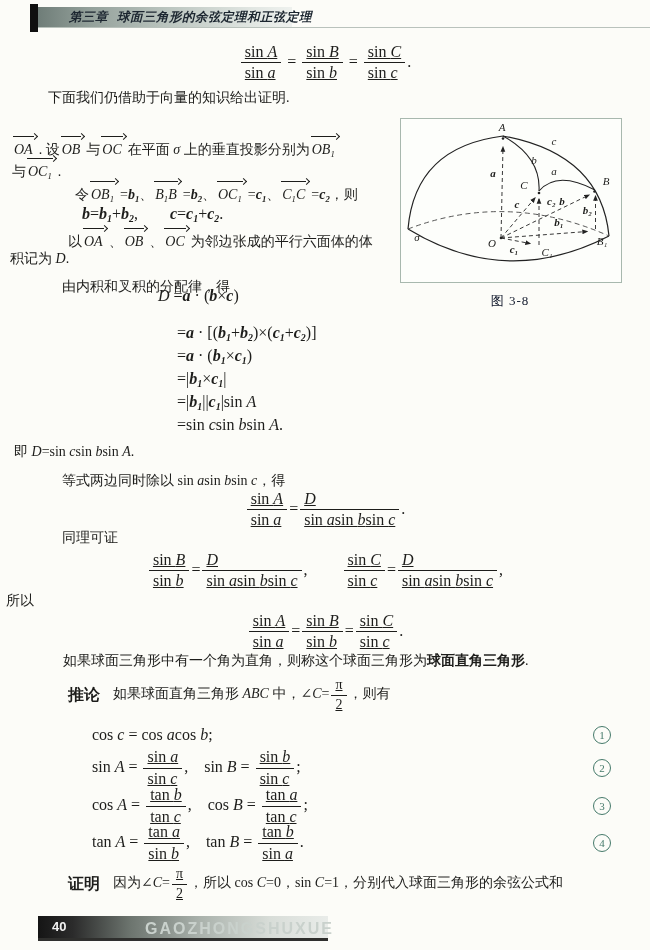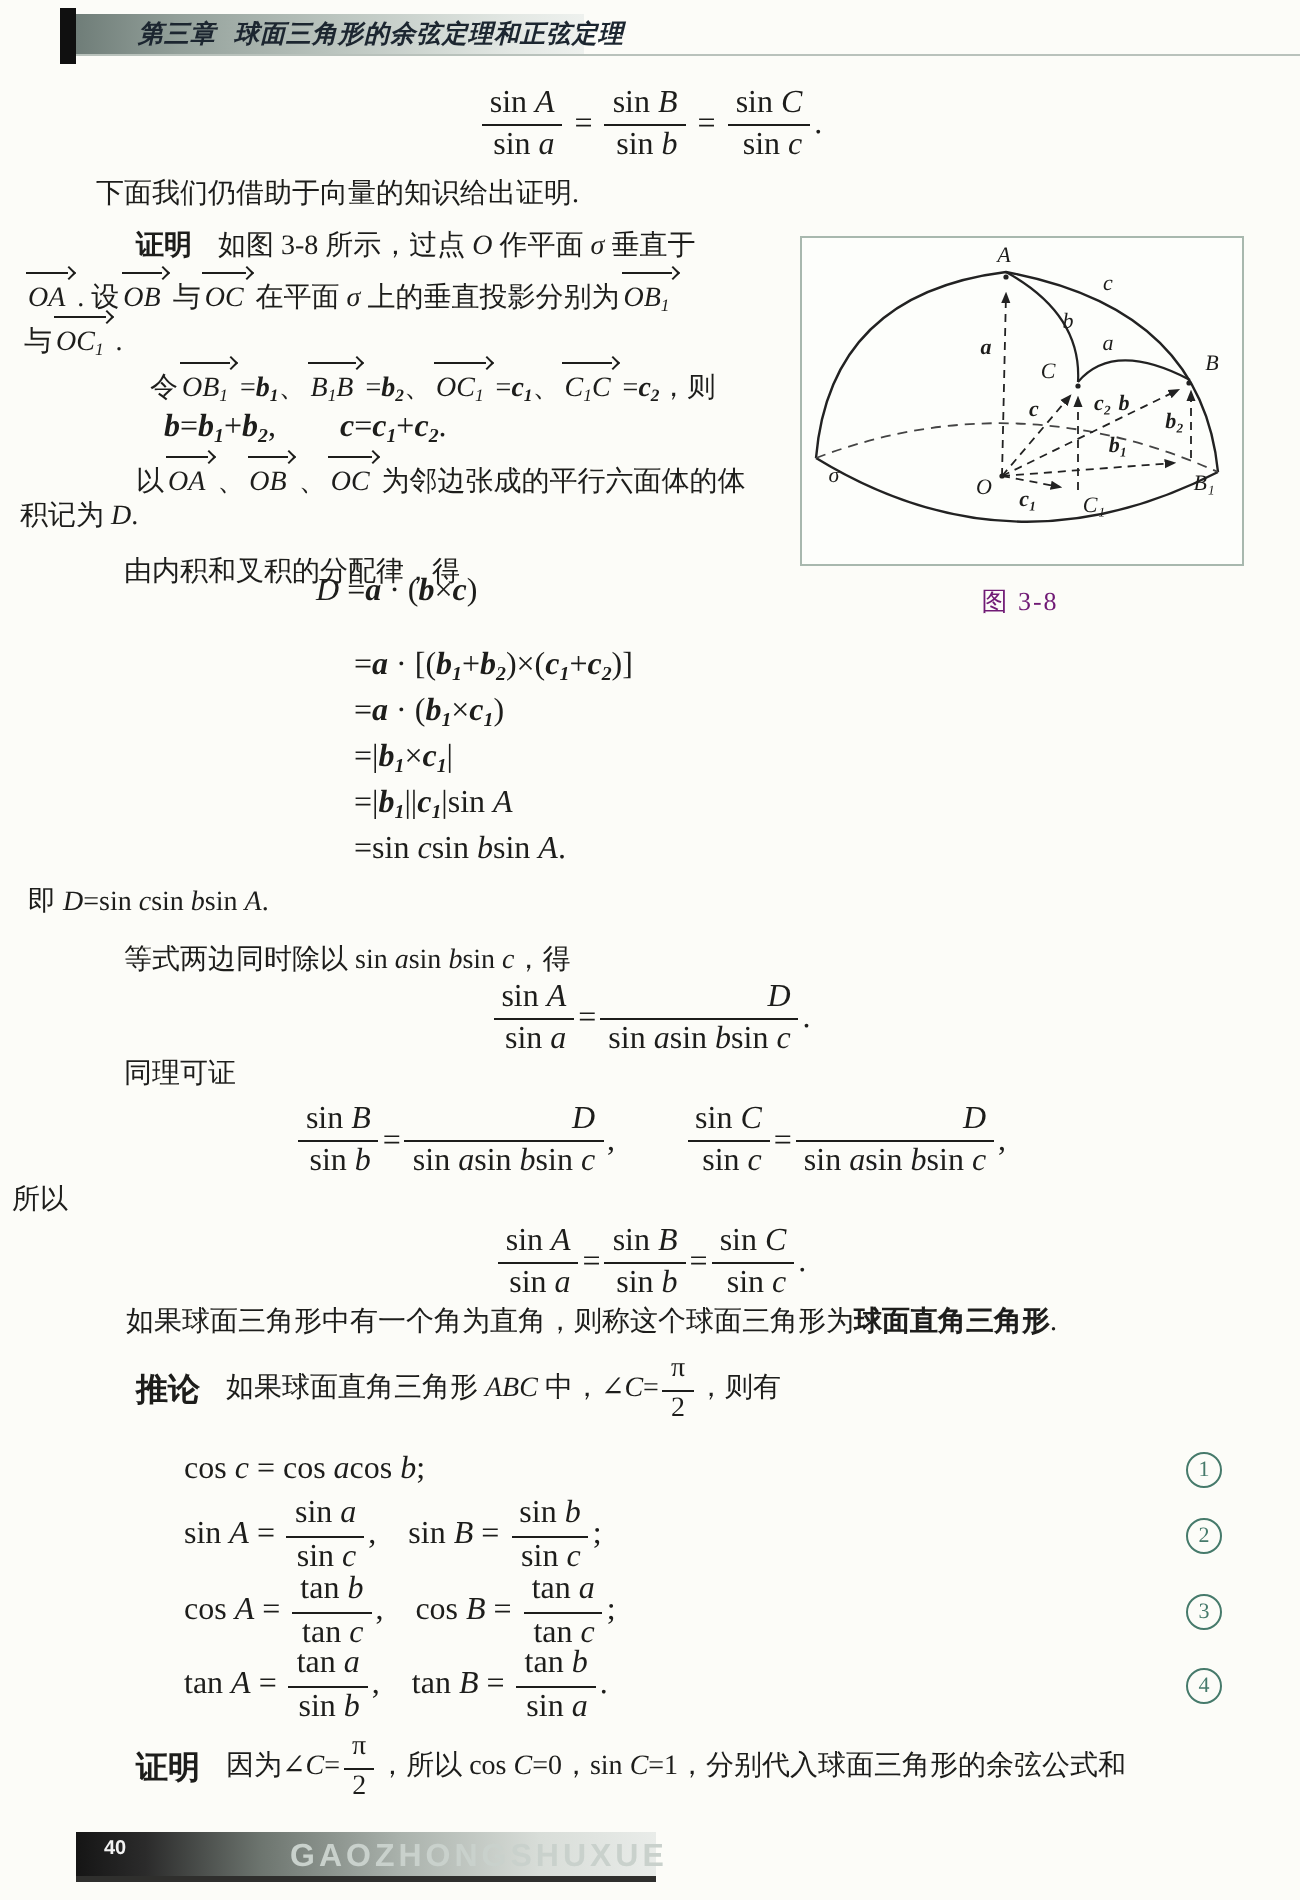--- a/index.html
+++ b/index.html
@@ -19,71 +19,70 @@
   .ln{position:absolute;white-space:nowrap;font-size:14px;line-height:22px;}
   .ctr{position:absolute;left:0;width:650px;text-align:center;white-space:nowrap;}
   .m{font-family:"Liberation Serif","DejaVu Serif",serif;font-size:16px;}
   .it{font-style:italic;}
   .bv{font-style:italic;font-weight:bold;}
   .cnb{font-weight:bold;font-family:"Liberation Sans","DejaVu Sans",sans-serif;margin-top:48px;}
   sub{font-size:0.62em;vertical-align:-0.3em;line-height:0;}
   .lbl{font-family:"Liberation Sans","DejaVu Sans",sans-serif;font-weight:bold;margin-right:13px;}
 
   
-  .fr{display:inline-block;vertical-align:middle;text-align:right;margin:0 2px;}
+  .fr{display:inline-block;vertical-align:middle;text-align:left;margin:0 2px;text-decoration:underline;}
   .fr .nu{display:block;padding:0 4px 1px;border-bottom:1px solid #1d1d1b;line-height:1.15;}
   .fr .de{display:block;padding:1px 4px 0;line-height:1.15;}
 
   
   .vec{position:relative;display:inline-block;font-style:italic;margin:0 2px 0 1px;padding:4px 4px 0 1px;}
   .vec::before{content:"";position:absolute;top:1px;left:0;right:3px;border-top:1.2px solid #1d1d1b;}
   .vec::after{content:"";position:absolute;top:-1px;right:0;width:4px;height:4px;
     border-top:1.2px solid #1d1d1b;border-right:1.2px solid #1d1d1b;transform:rotate(45deg);}
 
   
   .eqrow{position:absolute;left:0;width:624px;display:flex;align-items:center;}
   .eqrow .eq-m{margin-left:92px;}
   .circ{position:absolute;left:593px;top:50%;transform:translateY(-50%);
     width:16px;height:16px;border:1.2px solid #467a6b;border-radius:50%;color:#467a6b;
     font-size:11px;line-height:16px;text-align:center;font-family:"Liberation Serif",serif;}
 
   
   .figure-box{position:absolute;left:400px;top:118px;width:220px;height:163px;background:#fdfefb;
     border:1px solid #a8b8ae;box-sizing:content-box;}
   .figure-caption{position:absolute;left:400px;top:292px;width:220px;text-align:center;
-    color:#701a75;font-size:13px;letter-spacing:1px;}
+    color:#0f172a;font-size:13px;letter-spacing:1px;}
   svg text{font-family:"Liberation Serif","DejaVu Serif",serif;font-style:italic;font-size:11px;fill:#1d1d1b;}
   svg text.bold{font-weight:bold;}
 
   
   .footer-bar{position:absolute;left:38px;top:916px;width:290px;height:22px;
     background:linear-gradient(90deg,#151515 0%,#2b2b2b 12%,#6d756f 32%,#aab2ac 56%,#d8ddd8 80%,#e9ece9 100%);
     border-bottom:3px solid #2f2f2d;}
   .page-num{position:absolute;left:14px;top:3px;color:#f2f2f2;font-family:"Liberation Sans",sans-serif;
-    font-weight:bold;font-size:10px;}
+    font-weight:bold;font-size:13px;}
   .watermark{position:absolute;left:88px;top:4px;color:#c9d1cc;font-family:"Liberation Sans",sans-serif;
     font-weight:bold;font-size:16px;letter-spacing:2px;margin-left:19px;}
 </style>
 </head>
 <body>
 
 <div class="page">
 
   <div class="chapter-tab"></div>
   <div class="chapter-bar">
     <span class="t">第三章</span>
     <span class="t" style="margin-left:9px">球面三角形的余弦定理和正弦定理</span>
   </div>
   <div class="header-line"></div>
 
   <div class="ctr m" style="top:43px"><span class="fr"><span class="nu">sin <span class="it">A</span></span><span class="de">sin <span class="it">a</span></span></span> = <span class="fr"><span class="nu">sin <span class="it">B</span></span><span class="de">sin <span class="it">b</span></span></span> = <span class="fr"><span class="nu">sin <span class="it">C</span></span><span class="de">sin <span class="it">c</span></span></span>.</div>
 
   <div class="ln" style="left:48px;top:87px">下面我们仍借助于向量的知识给出证明.</div>
 
-  <div class="ln" style="left:68px;top:111px"><span class="lbl">证明</span><span>如图 3-8 所示，过点 <span class="it">O</span> 作平面 <span class="it">σ</span> 垂直于</span></div>
   <div class="ln" style="left:12px;top:135px"><span class="vec">OA</span>. 设<span class="vec">OB</span>与<span class="vec">OC</span>在平面 <span class="it">σ</span> 上的垂直投影分别为<span class="vec">OB<sub>1</sub></span></div>
   <div class="ln" style="left:12px;top:157px">与<span class="vec">OC<sub>1</sub></span>.</div>
   <div class="ln" style="left:75px;top:180px">令<span class="vec">OB<sub>1</sub></span>=<span class="bv">b<sub>1</sub></span>、<span class="vec">B<sub>1</sub>B</span>=<span class="bv">b<sub>2</sub></span>、<span class="vec">OC<sub>1</sub></span>=<span class="bv">c<sub>1</sub></span>、<span class="vec">C<sub>1</sub>C</span>=<span class="bv">c<sub>2</sub></span>，则</div>
   <div class="ln m" style="left:82px;top:203px"><span class="bv">b</span>=<span class="bv">b<sub>1</sub></span>+<span class="bv">b<sub>2</sub></span>,　　<span class="bv">c</span>=<span class="bv">c<sub>1</sub></span>+<span class="bv">c<sub>2</sub></span>.</div>
   <div class="ln" style="left:68px;top:227px">以<span class="vec">OA</span>、<span class="vec">OB</span>、<span class="vec">OC</span>为邻边张成的平行六面体的体</div>
   <div class="ln" style="left:10px;top:248px">积记为 <span class="it">D</span>.</div>
   <div class="ln" style="left:62px;top:276px">由内积和叉积的分配律，得</div>
 
   <div class="ln m" style="left:158px;top:285px"><span class="it">D</span> =<span class="bv">a</span> · (<span class="bv">b</span>×<span class="bv">c</span>)</div>
   <div class="ln m" style="left:177px;top:322px">=<span class="bv">a</span> · [(<span class="bv">b<sub>1</sub></span>+<span class="bv">b<sub>2</sub></span>)×(<span class="bv">c<sub>1</sub></span>+<span class="bv">c<sub>2</sub></span>)]</div>

